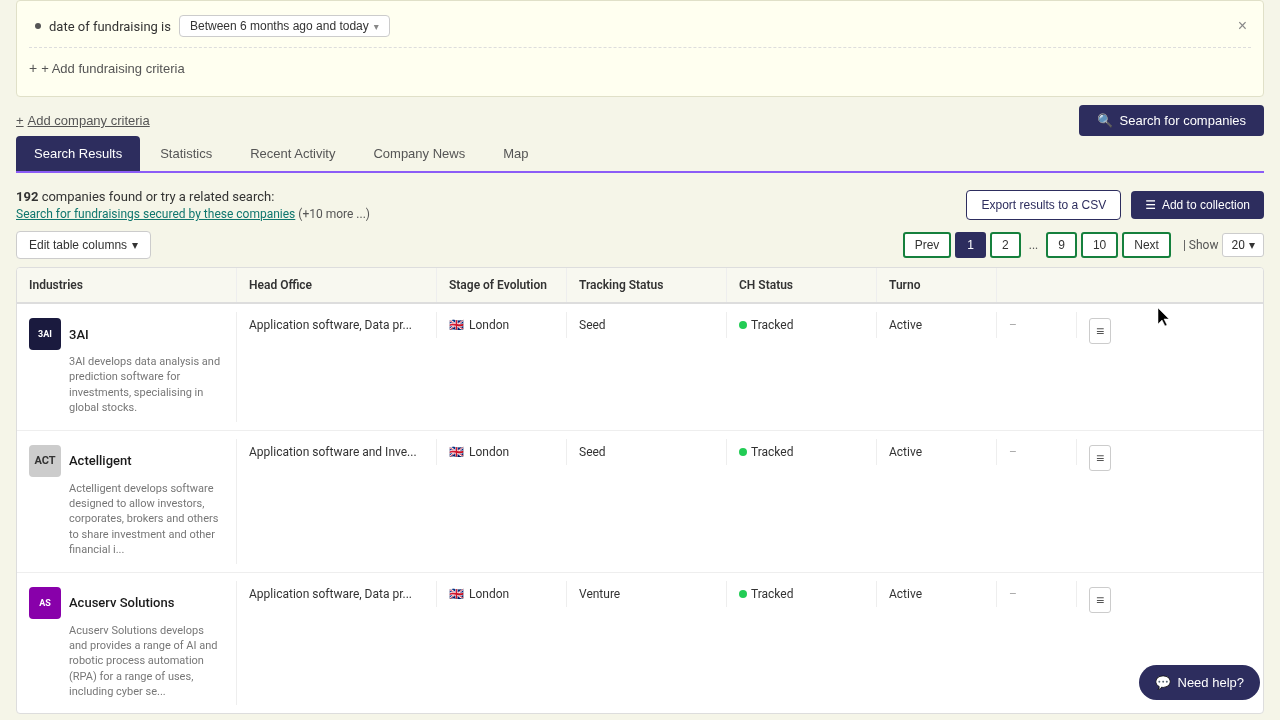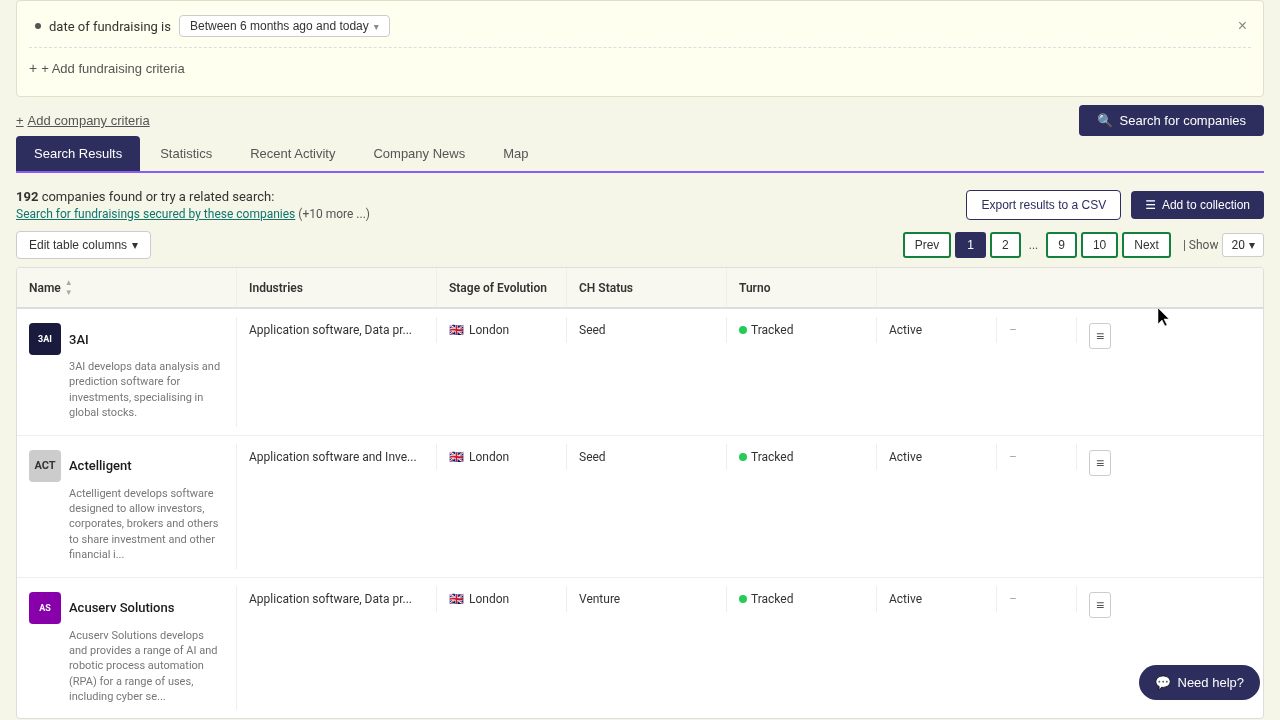--- a/index.html
+++ b/index.html
@@ -484,31 +484,30 @@
       <span>20</span>
       <span>▾</span>
     </div>
   </div>
 </div>
 
 <div class="results-table">
 
   <div class="table-header">
     <div class="th">
-      <span>Name</span>
-      <div class="sort-icons">
-        <span>▲</span>
-        <span>▼</span>
-      </div>
+      <span>Industries</span>
     </div>
     <div class="th">
-      <span>Industries</span>
+      <span>Head Office</span>
     </div>
     <div class="th">
       <span>Stage of Evolution</span>
+    </div>
+    <div class="th">
+      <span>Tracking Status</span>
     </div>
     <div class="th">
       <span>CH Status</span>
     </div>
     <div class="th">
       <span>Turno</span>
     </div>
     <div class="th"></div>
   </div>
 

